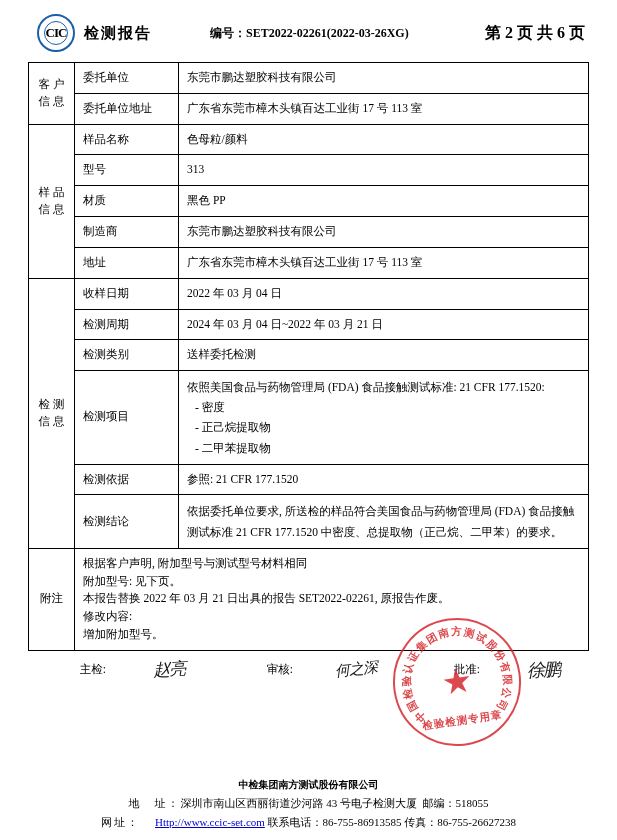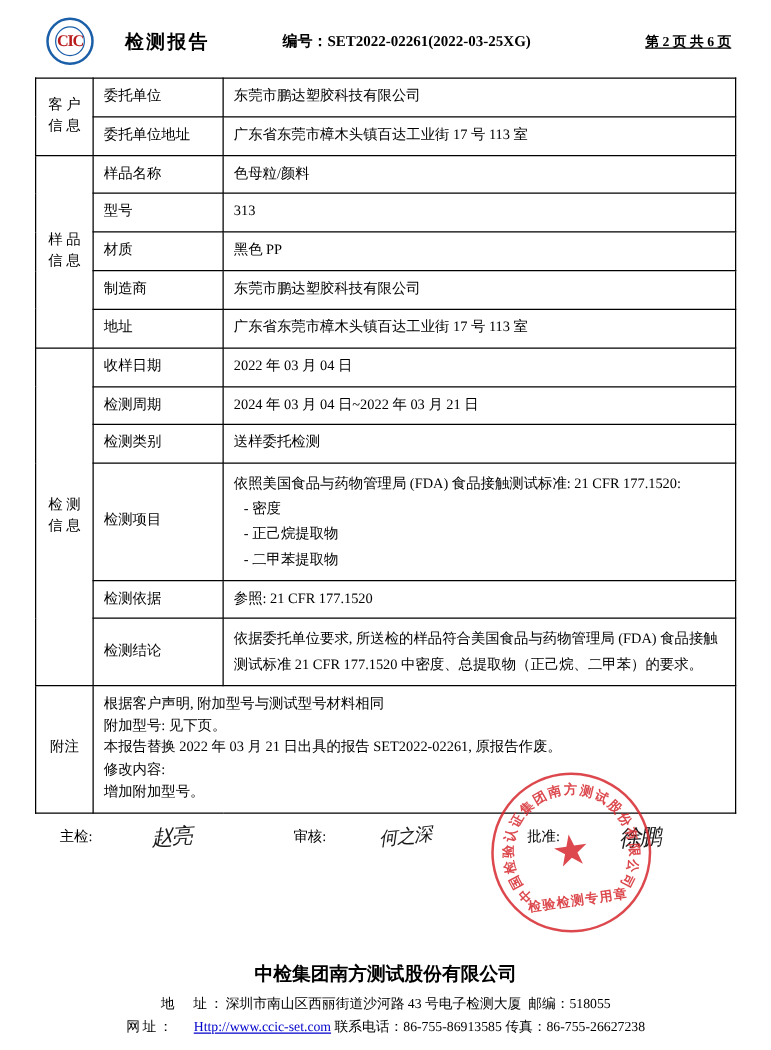--- a/index.html
+++ b/index.html
@@ -21,44 +21,43 @@
     margin: 0 28px;
   }
   .logo-wrap { width: 56px; display:flex; align-items:center; justify-content:center; }
   .logo {
     width: 38px; height: 38px; border-radius: 50%;
     border: 2.5px solid #1a5fa8;
     display:flex; align-items:center; justify-content:center;
     position: relative;
   }
   .logo .inner {
-    font-size: 13px; font-weight: bold; color:#b91c1c;
+    font-size: 13px; font-weight: bold; color:#000000;
     font-family: "Liberation Serif", serif;
     letter-spacing: -1px;
   }
   .logo:before{
     content:"";
     position:absolute; left:5px; top:5px; right:5px; bottom:5px;
     border-radius:50%;
     border:1px solid #1a5fa8;
   }
   .report-title {
     font-size: 15px; font-weight: bold; letter-spacing: 2px;
-    margin-left: 16px;
+    margin-left: 0;
     font-family: "Liberation Sans", sans-serif;
   }
   .report-no {
     margin-left: 58px;
     font-size: 12px; font-weight: bold;
   }
   .page-no {
     margin-left: auto;
-    font-size: 11px; font-weight: bold;
+    font-size: 16px; font-weight: bold;
     padding-right: 4px;
-    text-decoration: underline;
   }
 
   
   table.main {
     border-collapse: collapse;
     width: 561px;
     margin: 0 28px;
     table-layout: fixed;
   }
   table.main td {
@@ -85,21 +84,21 @@
   td.val.multi { line-height: 1.75; }
   .indent { padding-left: 8px; display:block; }
 
   
   td.remark-body { line-height: 1.95; padding: 8px 10px; }
 
   
   .sig-table {
     border-collapse: collapse;
     width: 561px;
-    margin: 0 12px;
+    margin: 0 44px;
     table-layout: fixed;
   }
   .sig-table td {
     font-size: 11.5px;
     padding: 0;
     vertical-align: middle;
     height: 38px;
   }
   .sig-lbl { width: 62px; text-align: right; padding-right: 4px; }
   .sig-val { width: 125px; text-align: center; position: relative; }
@@ -155,37 +154,37 @@
   }
 
   
   .footer {
     position: absolute;
     left: 0; right: 0; bottom: 8px;
     text-align: center;
     font-size: 11px;
     line-height: 1.75;
   }
-  .footer .company { font-weight: bold; font-size: 15px; }
+  .footer .company { font-weight: bold; font-size: 10px; }
   .footer a { color: #0000cc; text-decoration: underline; padding-left: 15px; }
   .footer .spacedlbl { letter-spacing: 2px; }
 </style>
 </head>
 <body>
 
 <div class="page">
 
   <div class="header">
     <div class="logo-wrap">
       <div class="logo">
         <span class="inner">CIC</span>
       </div>
     </div>
     <div class="report-title">检测报告</div>
-    <div class="report-no"><span>编号：</span><span>SET2022-02261(2022-03-25XG)</span></div>
+    <div class="report-no"><span>编号：</span><span>SET2022-02261(2022-03-26XG)</span></div>
     <div class="page-no">第 2 页 共 6 页</div>
   </div>
 
   <table class="main">
     <colgroup>
       <col style="width:46px">
         <col style="width:104px">
         <col>
     </colgroup>
     <tbody>

